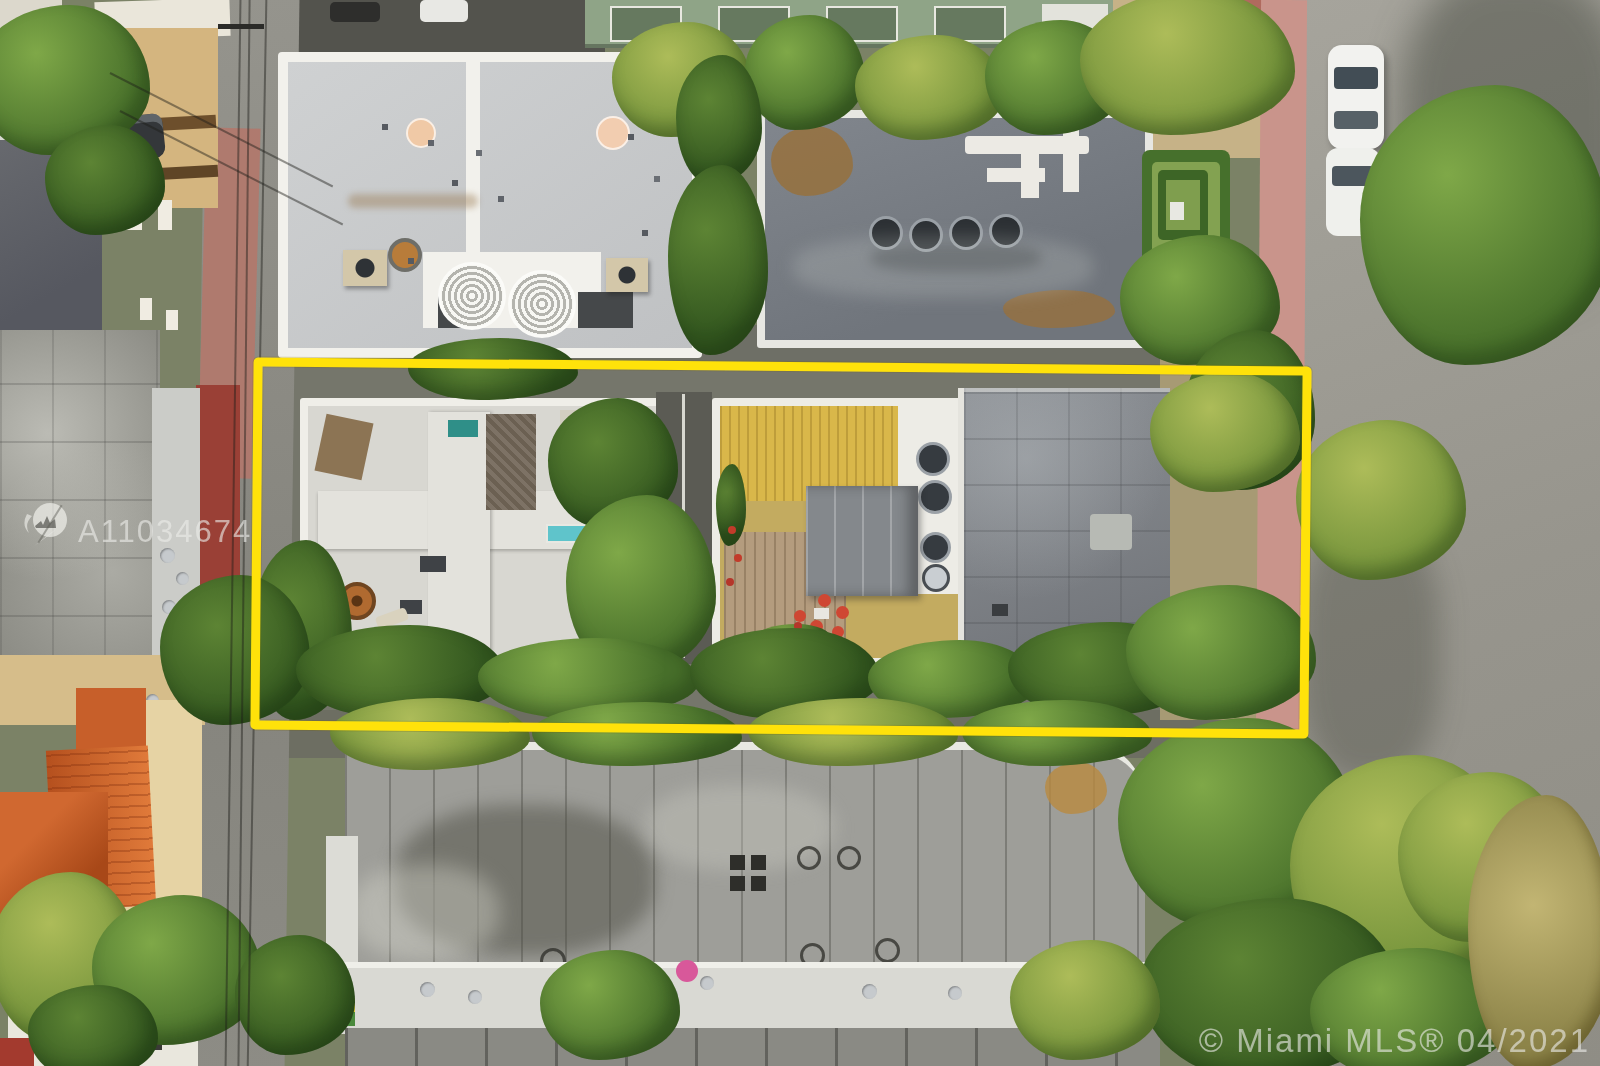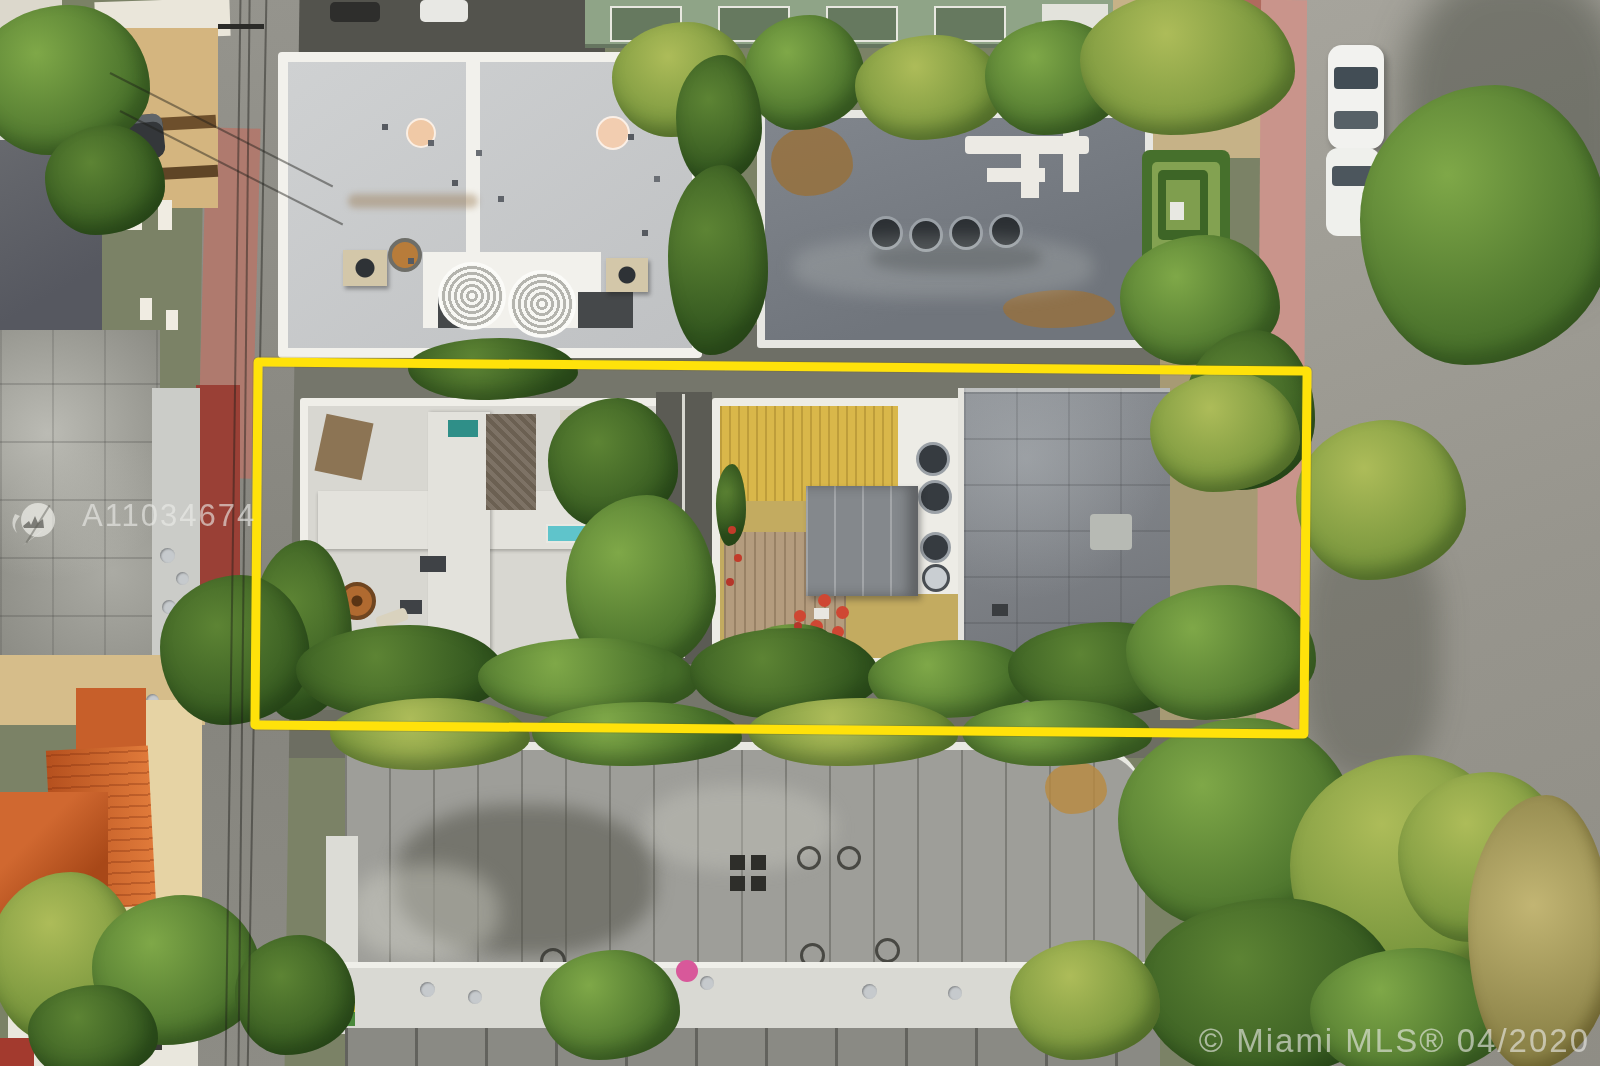--- a/index.html
+++ b/index.html
@@ -290,29 +290,29 @@
 
   <div class="wire" style="left:232px;top:-10px;height:1090px;transform:rotate(.8deg);"></div>
   <div class="wire" style="left:243px;top:-10px;height:1090px;transform:rotate(.6deg);"></div>
   <div class="wire" style="left:256px;top:-10px;height:1090px;transform:rotate(1deg);"></div>
   <div class="abs" style="left:110px;top:72px;width:250px;height:2px;background:rgba(28,28,24,.45);transform:rotate(27deg);transform-origin:left center;"></div>
   <div class="abs" style="left:120px;top:110px;width:250px;height:2px;background:rgba(28,28,24,.45);transform:rotate(27deg);transform-origin:left center;"></div>
   <div class="abs" style="left:218px;top:24px;width:46px;height:5px;background:#2b2b28;"></div>
 
   <div id="outline"></div>
 
-  <div class="wm" style="left:8px;top:498px;display:flex;align-items:flex-start;gap:22px;">
+  <div class="wm" style="left:20px;top:498px;display:flex;align-items:flex-end;gap:6px;">
     <span style="display:inline-block;width:52px;height:52px;opacity:.8;">
       <svg width="52" height="52" viewBox="0 0 52 52">
         <path d="M7 16 Q1 27 9 35 Q4 26 12 18 Z" fill="rgba(248,248,244,.7)"></path>
         <circle cx="30" cy="22" r="17" fill="rgba(248,248,244,.78)"></circle>
         <path d="M15 28 l6 -5 2 4 4 -9 3 7 5 -4 1 9 h-20 z" fill="rgba(108,108,102,.95)"></path>
         <path d="M36 31 L14 48 L32 35 Z" fill="rgba(248,248,244,.8)"></path>
         <rect x="29" y="4" width="2" height="44" transform="rotate(32 30 26)" fill="rgba(70,70,64,.45)"></rect>
       </svg>
     </span>
     <span style="font-size:31px;">A11034674</span>
   </div>
   <div class="wm" style="right:10px;top:1022px;font-size:33px;">
-    <span>© Miami MLS® 04/2020</span>
+    <span>© Miami MLS® 04/2021</span>
   </div>
 
 </div>
 
 </body></html>

